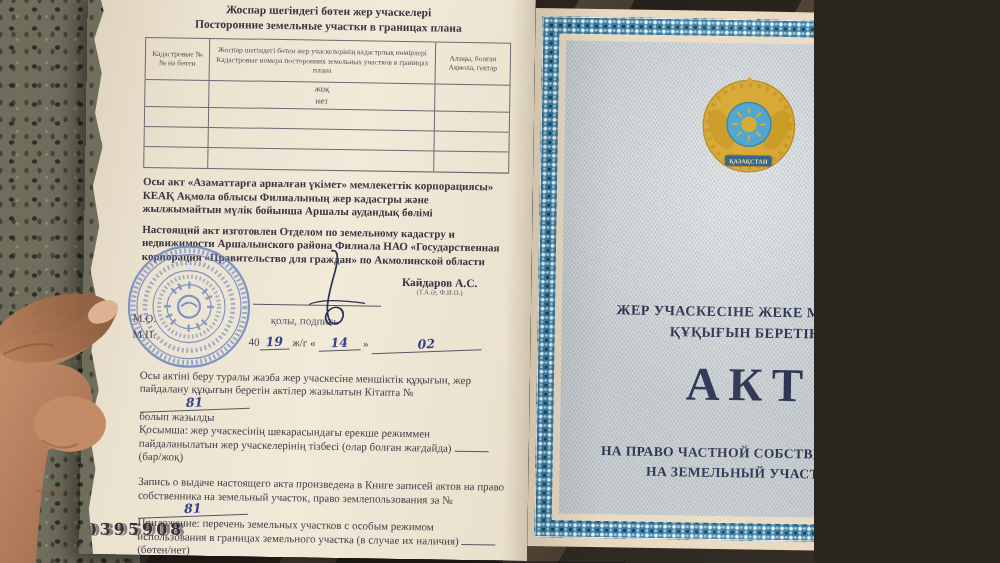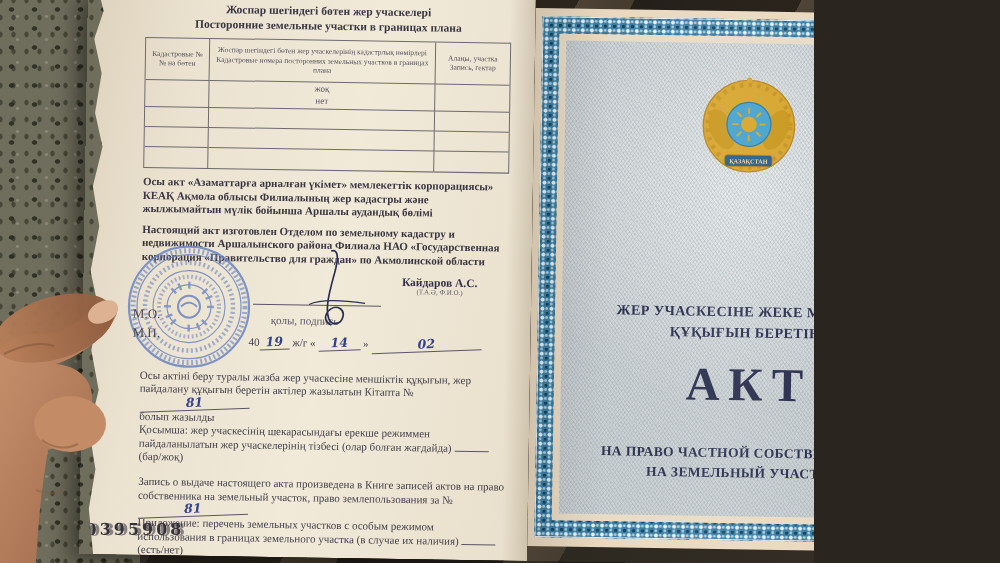--- a/index.html
+++ b/index.html
@@ -57,21 +57,21 @@
   .sigblock { position:relative; height:96px; margin-top:2px; }
   .stamp { position:absolute; left:-18px; top:-26px; opacity:.85; }
   .signame { position:absolute; right:30px; top:6px; text-align:center; }
   .signame .nm { font-weight:bold; font-size:11.5px; color:#343048; }
   .signame .cap { font-size:7px; color:#5a5564; }
   .sigline { position:absolute; left:112px; top:36px; width:128px;
     border-bottom:1px solid #5a5564; }
   .sigline .cap { position:absolute; top:10px; left:18px; font-size:11px; color:#5a5564;
     white-space:nowrap; }
   .sigsvg { position:absolute; left:160px; top:-22px; }
-  .seal { position:absolute; left:-8px; top:38px; font-size:13px; line-height:1.5;
+  .seal { position:absolute; left:-8px; top:44px; font-size:11px; line-height:1.5;
     color:#4a4553; }
   .dateline { position:absolute; left:108px; top:68px; font-size:11px;
     white-space:nowrap; color:#433e4a; }
   .hw { display:inline-block; font-family:"DejaVu Serif", serif; font-style:italic;
     font-weight:bold; color:#34418c; border-bottom:1px solid #5a5564;
     text-align:center; font-size:12.5px; transform:rotate(-3deg); line-height:1; }
   .hw.w1 { min-width:30px; } .hw.w2 { min-width:42px; } .hw.w3 { min-width:110px; }
   .blank { display:inline-block; min-width:34px; border-bottom:1px solid #5a5564; }
   .serial { position:absolute; left:6px; bottom:16px; font-family:"DejaVu Serif",serif;
     font-weight:bold; font-size:16px; letter-spacing:3px; color:#35323b;
@@ -131,22 +131,22 @@
       <div class="tbl">
         <div class="c hd">
           <span>Кадастровые №</span>
           <span>№ на бөтен</span>
         </div>
         <div class="c hd">
           <span>Жоспар шегіндегі бөтен жер учаскелерінің кадастрлық нөмірлері</span>
           <span>Кадастровые номера посторонних земельных участков в границах плана</span>
         </div>
         <div class="c hd">
-          <span>Алаңы, участка</span>
-          <span>Запись, гектар</span>
+          <span>Алаңы, болған</span>
+          <span>Ақмола, гектар</span>
         </div>
         <div class="c r1"></div>
         <div class="c r1">
           <span>жоқ</span>
           <span>нет</span>
         </div>
         <div class="c r1"></div>
         <div class="c re"></div>
         <div class="c re"></div>
         <div class="c re"></div>
@@ -224,21 +224,21 @@
         <span>Қосымша: жер учаскесінің шекарасындағы ерекше режиммен пайдаланылатын жер учаскелерінің тізбесі (олар болған жағдайда)</span>
         <span class="blank"></span>
         <span>(бар/жоқ)</span>
       </p>
 
       <p class="para" style="margin-top:11px">
         <span>Запись о выдаче настоящего акта произведена в Книге записей актов на право собственника на земельный участок, право землепользования за №</span>
         <span class="hw w3">81</span><br>
         <span>Приложение: перечень земельных участков с особым режимом использования в границах земельного участка (в случае их наличия)</span>
         <span class="blank"></span>
-        <span>(есть/нет)</span>
+        <span>(бөтен/нет)</span>
       </p>
 
       <div class="serial">0395908</div>
     </div>
 
     <div class="cover-page">
       <div class="orn">
         <div class="gap">
           <div class="panel">
 

